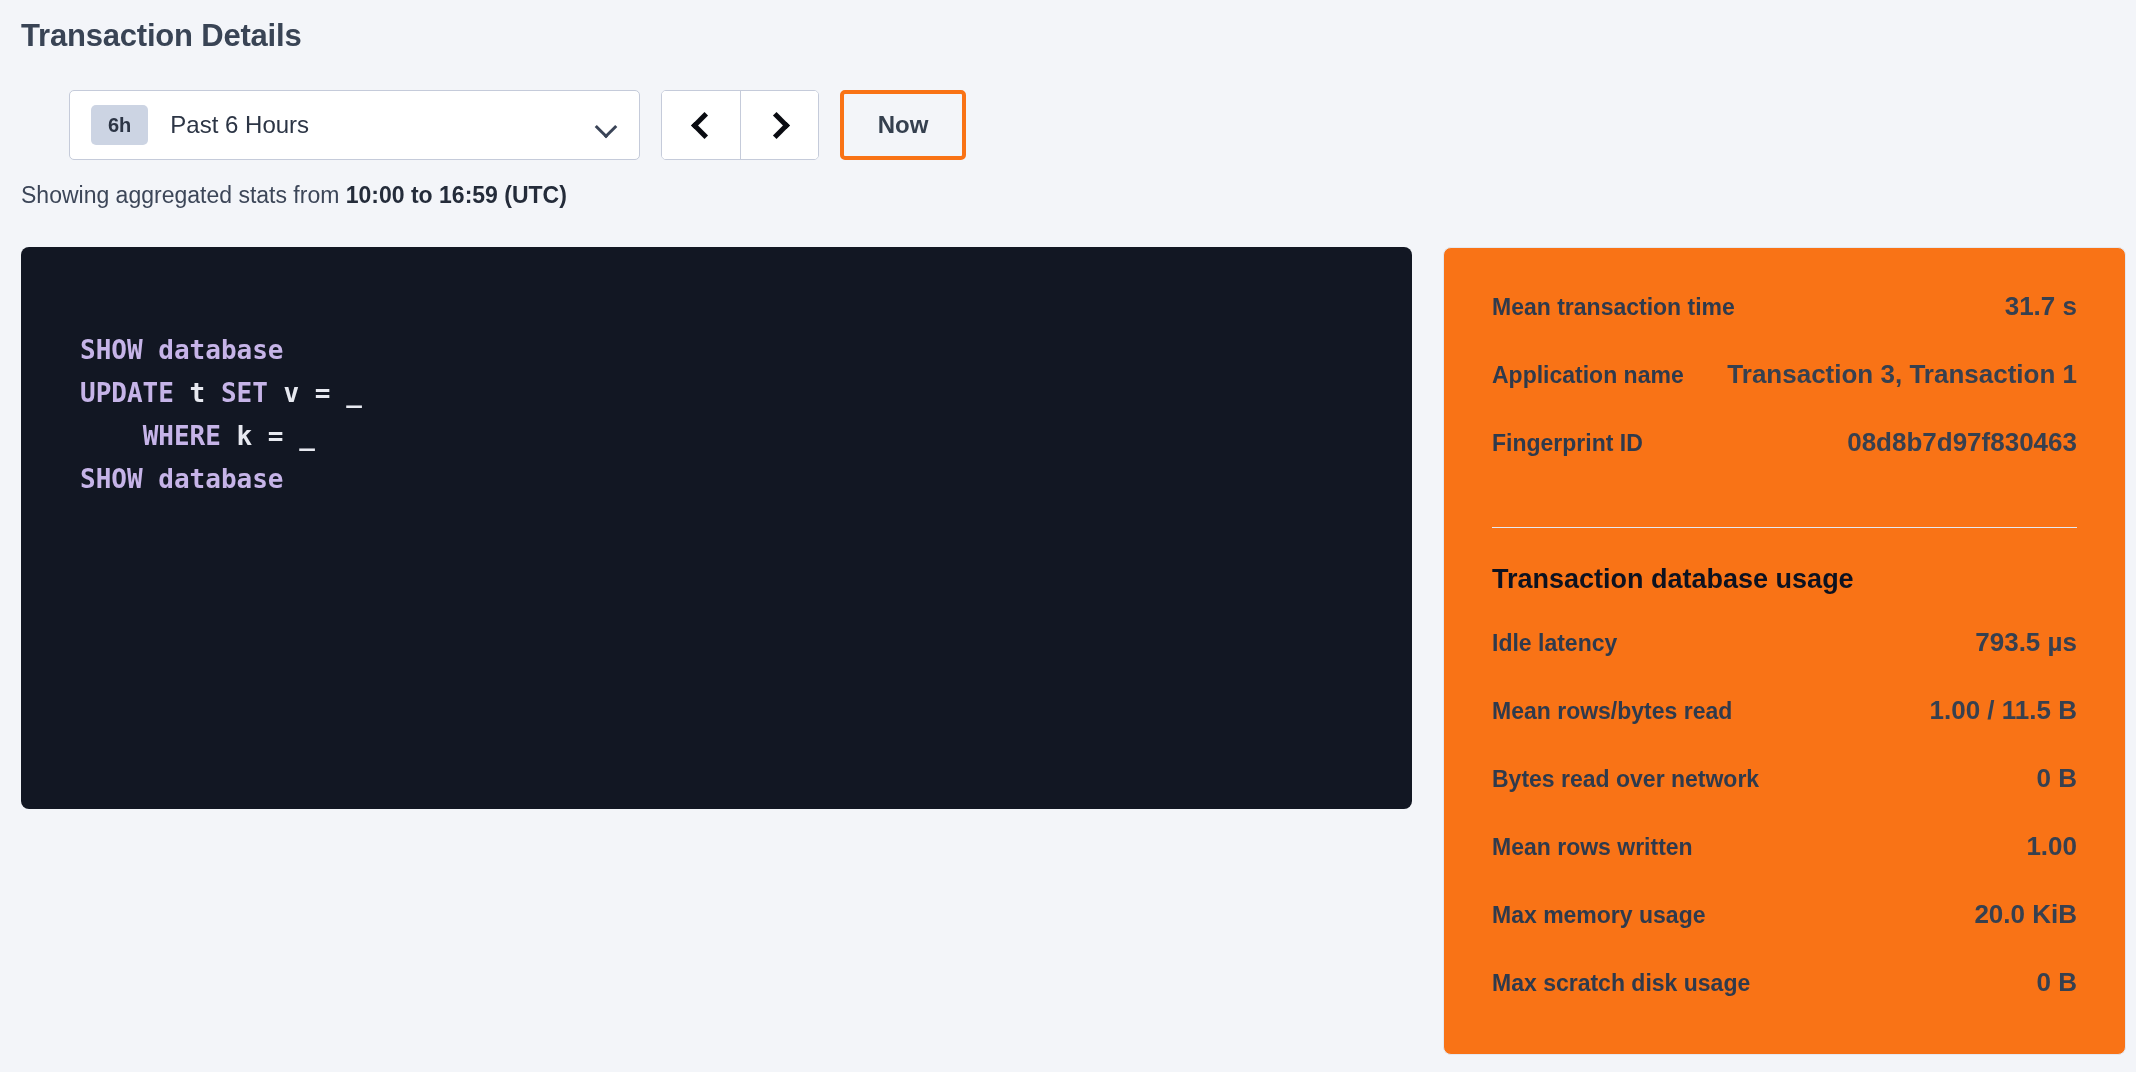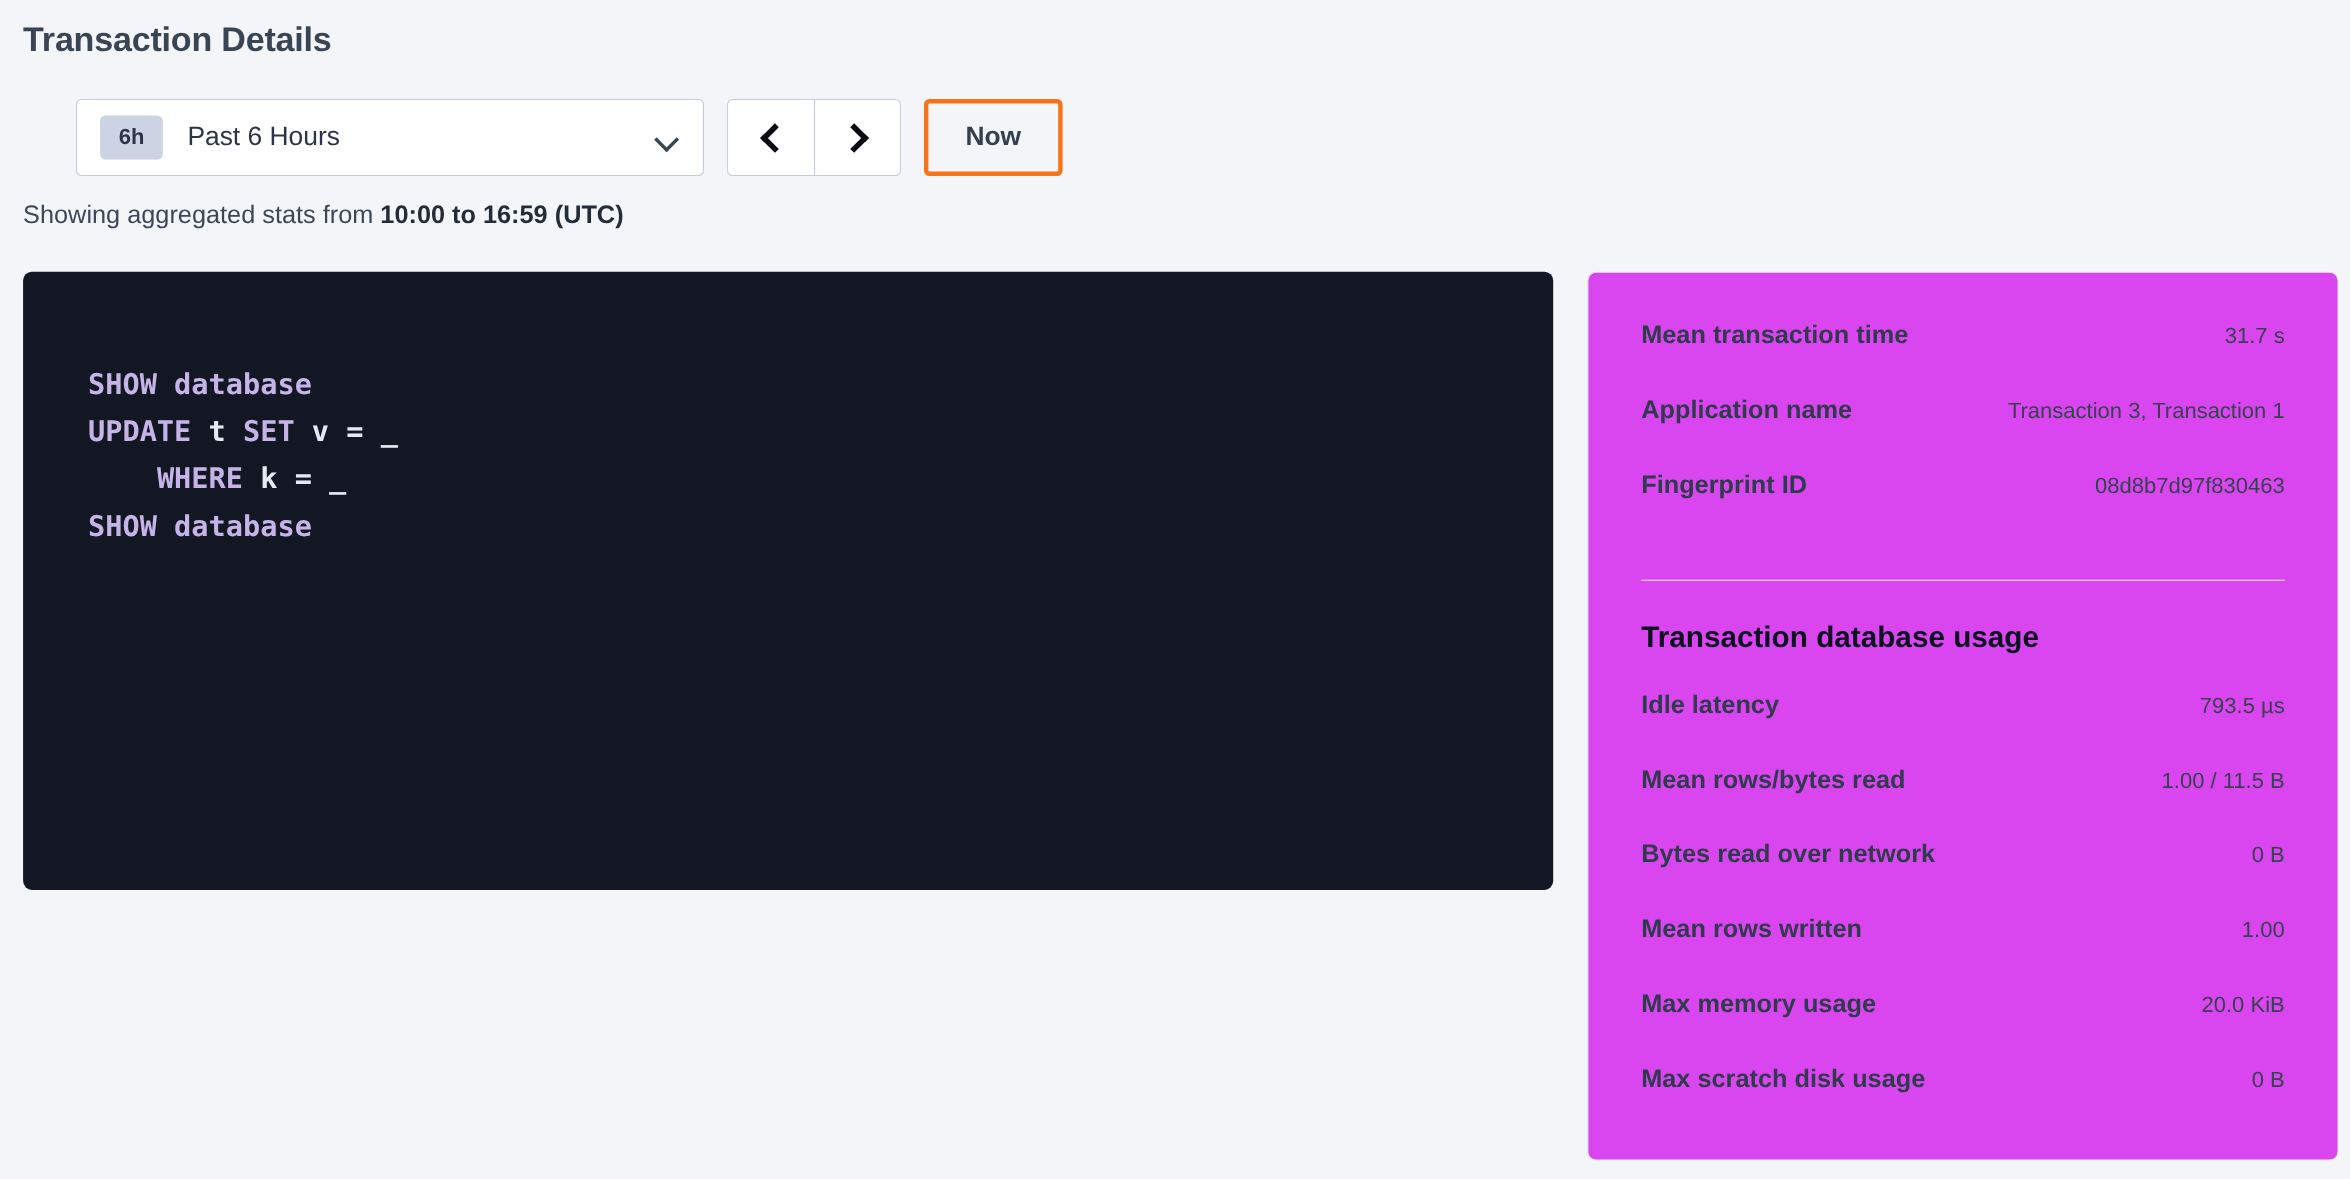--- a/index.html
+++ b/index.html
@@ -169,21 +169,21 @@
   .kw { color: #c6b4e8; }
   .id { color: #e7e9f0; }
 
   
   .detail-card {
     position: absolute;
     left: 1443px;
     top: 247px;
     width: 683px;
     height: 808px;
-    background: #d946ef;
+    background: #f97316;
     border: 1px solid #e4e8f0;
     border-radius: 8px;
     padding: 43px 48px 0 48px;
   }
 
   .stat-row {
     display: flex;
     align-items: baseline;
     justify-content: space-between;
     height: 68px;
@@ -191,22 +191,22 @@
   }
 
   .stat-label {
     font-size: 23px;
     font-weight: 700;
     color: #2f3a4c;
     white-space: nowrap;
   }
 
   .stat-value {
-    font-size: 20px;
-    font-weight: 400;
+    font-size: 26px;
+    font-weight: 700;
     color: #37404f;
     white-space: nowrap;
     text-align: center;
   }
 
   .card-divider {
     height: 1px;
     background: #e6e9f1;
     margin: 32px 0 34px 0;
   }

